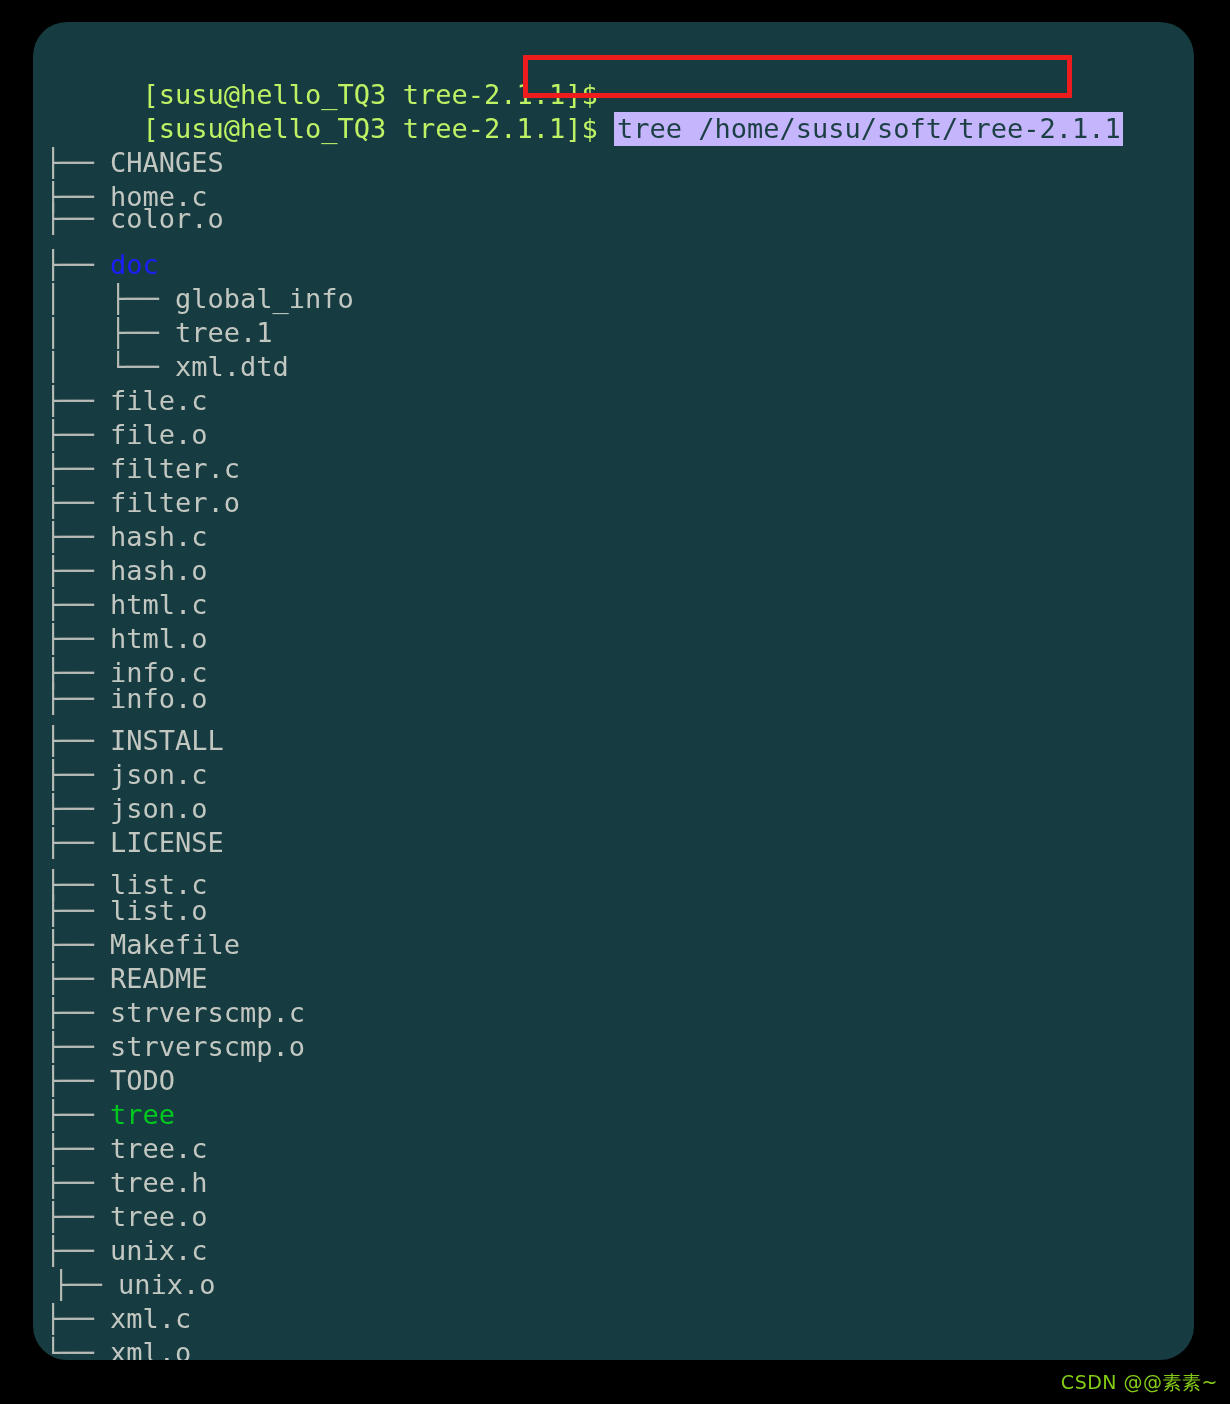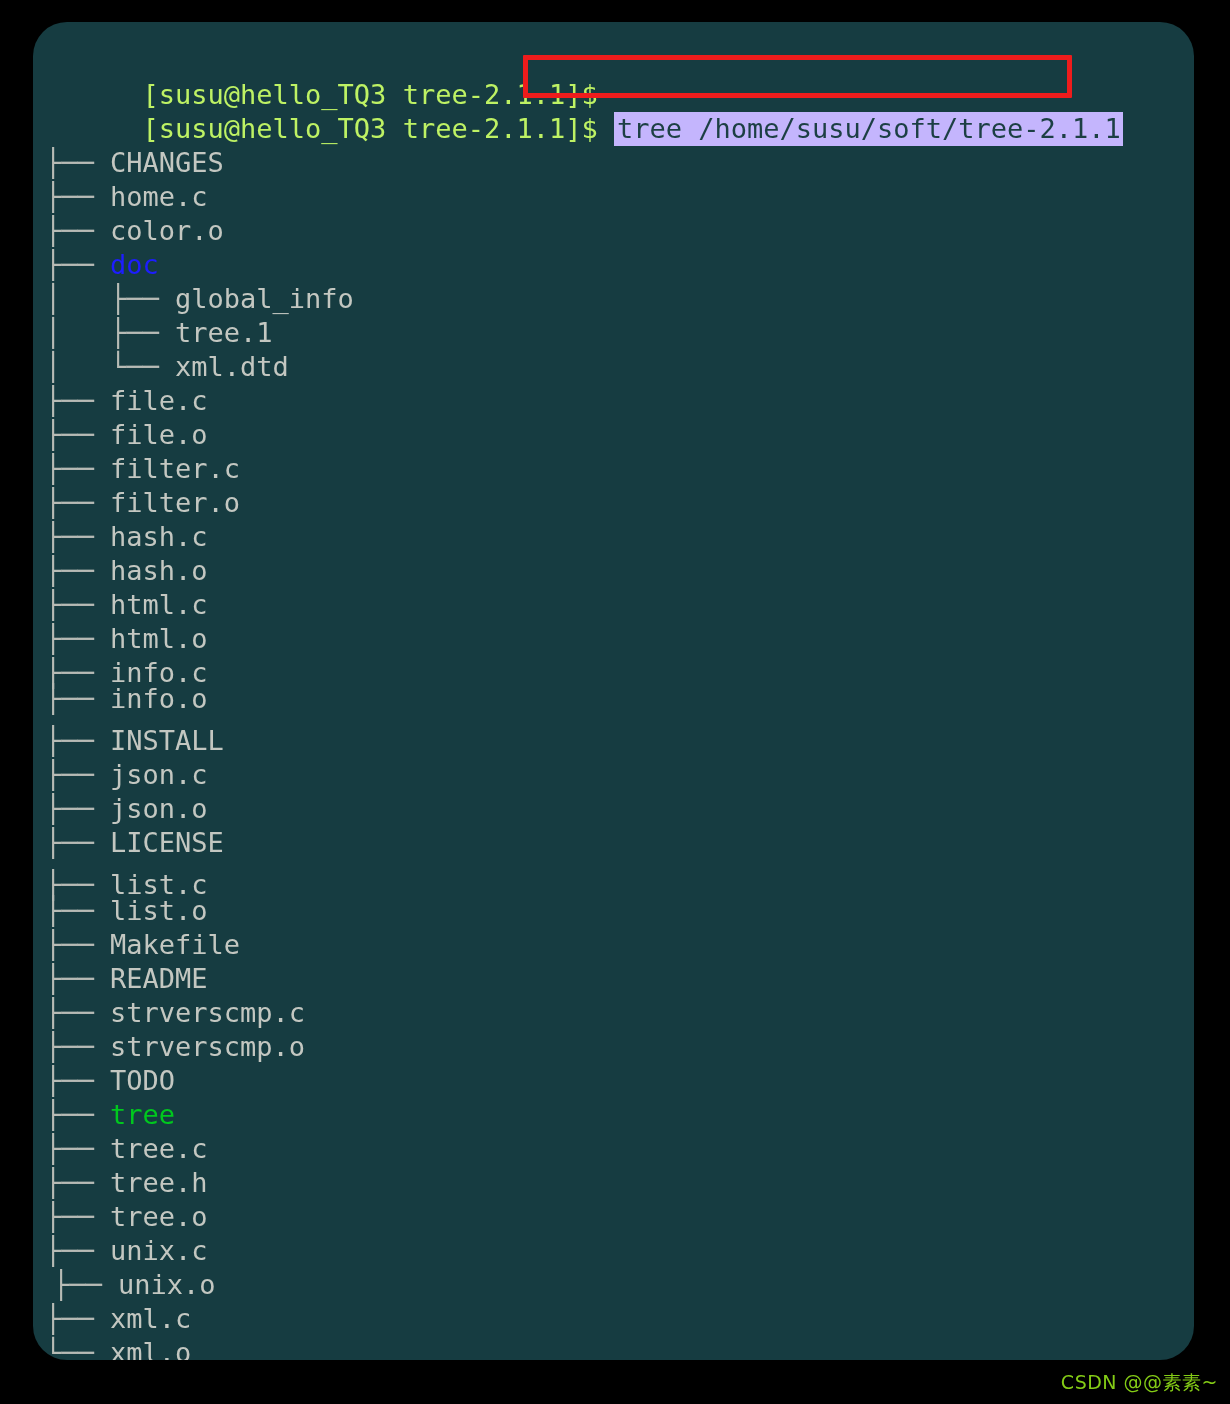--- a/index.html
+++ b/index.html
@@ -100,21 +100,21 @@
     </div>
 
     <div class="term-line" style="top:56px;">
       <span class="seg c-prompt">[susu@hello_TQ3 tree-2.1.1]$ </span><span class="seg cmd-highlight">tree /home/susu/soft/tree-2.1.1</span>
     </div>
 
 
     <div id="tree-output">
         <div class="term-line" style="top: 124px;"><span class="seg c-tree">├── </span><span class="seg c-default">CHANGES</span></div>
         <div class="term-line" style="top: 158px;"><span class="seg c-tree">├── </span><span class="seg c-default">home.c</span></div>
-        <div class="term-line" style="top: 192px; text-align: right;"><span class="seg c-tree">├── </span><span class="seg c-default">color.o</span></div>
+        <div class="term-line" style="top: 180px; text-align: right;"><span class="seg c-tree">├── </span><span class="seg c-default">color.o</span></div>
         <div class="term-line" style="top: 226px;"><span class="seg c-tree">├── </span><span class="seg c-dir">doc</span></div>
         <div class="term-line" style="top: 260px;"><span class="seg c-tree">│   ├── </span><span class="seg c-default">global_info</span></div>
         <div class="term-line" style="top: 294px;"><span class="seg c-tree">│   ├── </span><span class="seg c-default">tree.1</span></div>
         <div class="term-line" style="top: 328px;"><span class="seg c-tree">│   └── </span><span class="seg c-default">xml.dtd</span></div>
         <div class="term-line" style="top: 362px;"><span class="seg c-tree">├── </span><span class="seg c-default">file.c</span></div>
         <div class="term-line" style="top: 396px;"><span class="seg c-tree">├── </span><span class="seg c-default">file.o</span></div>
         <div class="term-line" style="top: 430px;"><span class="seg c-tree">├── </span><span class="seg c-default">filter.c</span></div>
         <div class="term-line" style="top: 464px;"><span class="seg c-tree">├── </span><span class="seg c-default">filter.o</span></div>
         <div class="term-line" style="top: 498px;"><span class="seg c-tree">├── </span><span class="seg c-default">hash.c</span></div>
         <div class="term-line" style="top: 532px;"><span class="seg c-tree">├── </span><span class="seg c-default">hash.o</span></div>

